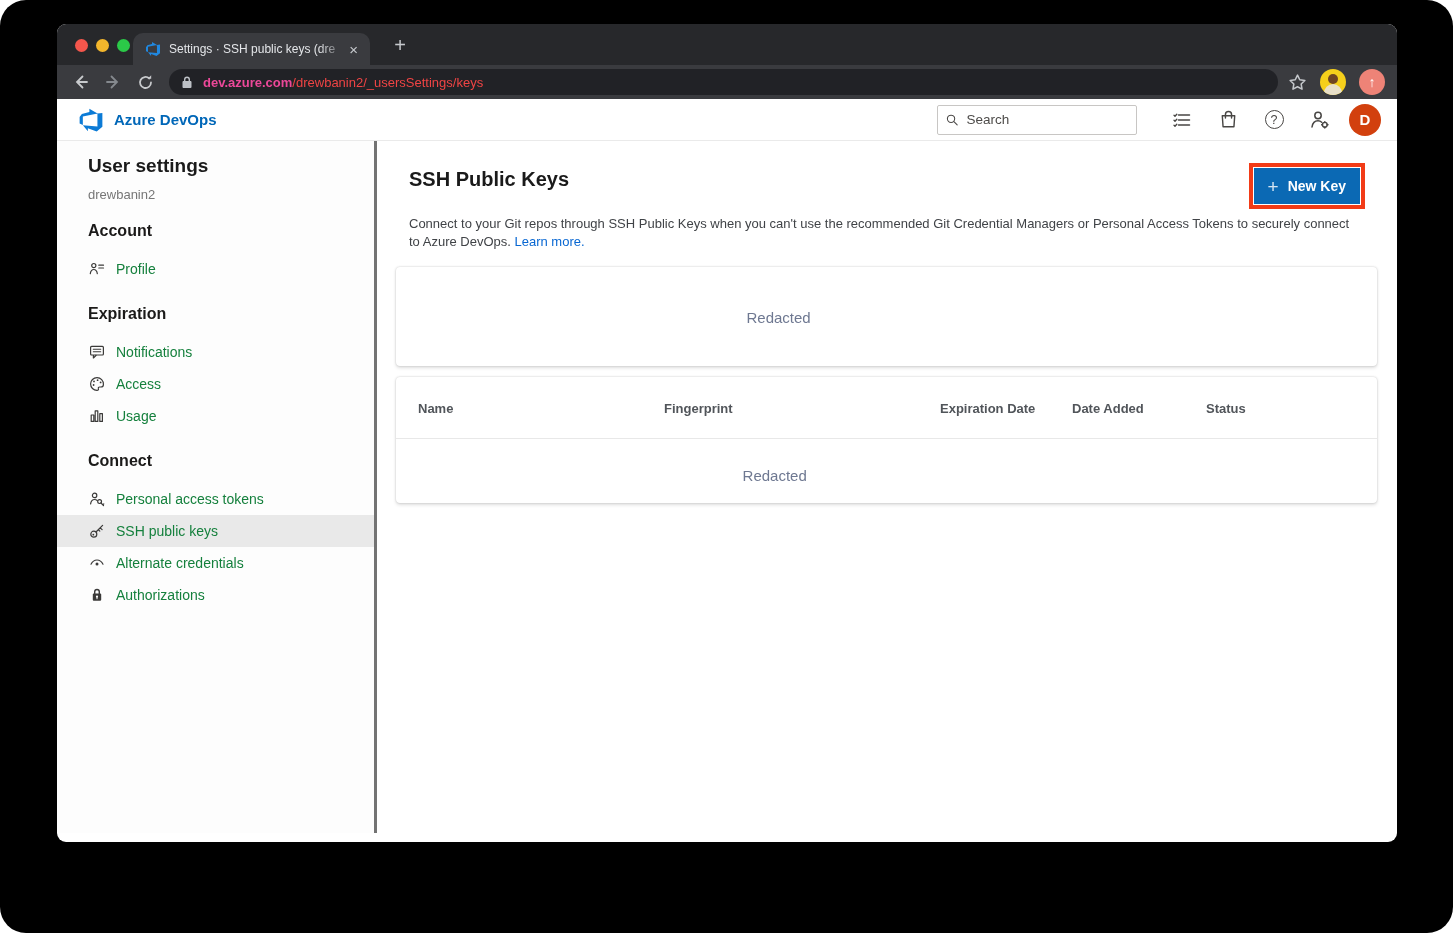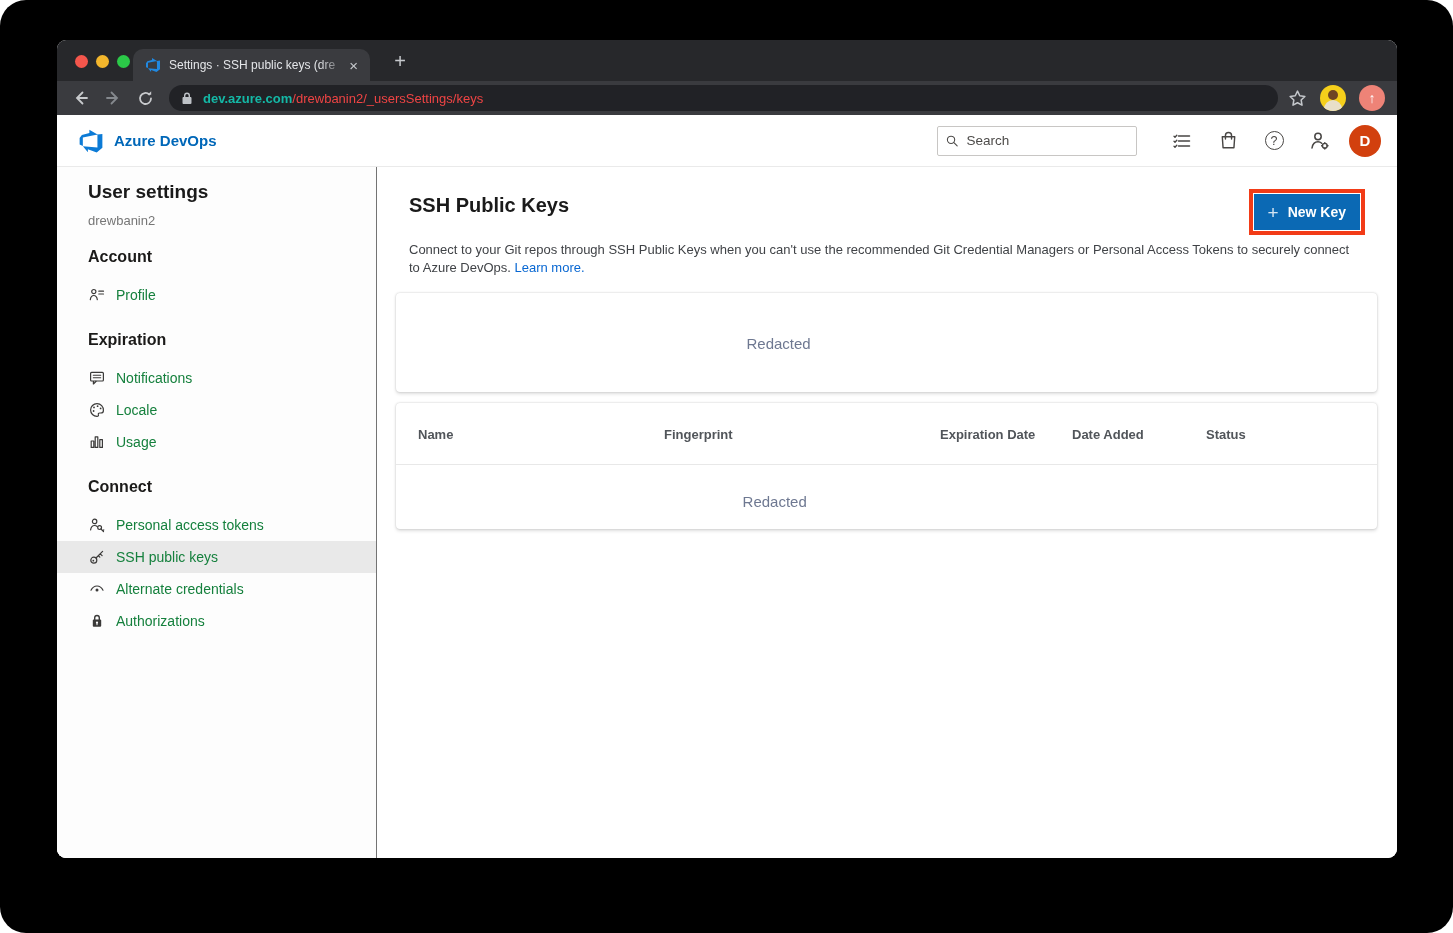--- a/index.html
+++ b/index.html
@@ -1,61 +1,61 @@
 <!DOCTYPE html>
 <html><head>
 <meta charset="utf-8">
 <style>
   * { margin:0; padding:0; box-sizing:border-box; }
   html,body { width:1453px; height:933px; font-family:"Liberation Sans","DejaVu Sans",sans-serif; background:#fff; }
   .screen { position:absolute; inset:0; background:#000; border-radius:26px; overflow:hidden; }
 
   
-  .window { position:absolute; left:57px; top:40px; width:1340px; height:818px; border-radius:9px; overflow:hidden; background:#fff; }
+  .window { position:absolute; left:57px; top:24px; width:1340px; height:818px; border-radius:9px; overflow:hidden; background:#fff; }
 
   
   .tabstrip { position:relative; height:41px; background:#27282b; }
   .traffic { position:absolute; left:18px; top:15px; display:flex; gap:8px; }
   .light { width:13px; height:13px; border-radius:50%; }
   .light.red { background:#f4564c; } .light.yellow { background:#f3b62c; } .light.green { background:#2bc948; }
   .tab { position:absolute; left:76px; top:9px; width:237px; height:32px; background:#3a3b3f; border-radius:10px 10px 0 0; display:flex; align-items:center; padding:0 10px 0 12px; }
   .tab-title { flex:1; font-size:12px; color:#e4e6e9; white-space:nowrap; overflow:hidden; -webkit-mask-image:linear-gradient(90deg,#000 84%,transparent); mask-image:linear-gradient(90deg,#000 84%,transparent); }
   .tab-close { color:#c6c9cd; font-size:15px; line-height:1; padding:0 2px; cursor:default; }
   .newtab { position:absolute; left:330px; top:8px; width:26px; height:26px; color:#c6c9cd; font-size:20px; display:flex; align-items:center; justify-content:center; }
   .favicon { width:16px; height:16px; margin-right:8px; flex:0 0 auto; }
 
   
   .toolbar { height:34px; background:#3a3b3f; display:flex; align-items:center; padding:0 12px; }
   .nav-ico { width:24px; height:24px; display:flex; align-items:center; justify-content:center; margin-right:8px; }
   .omnibox { flex:1; height:26px; background:#212226; border-radius:13px; display:flex; align-items:center; padding:0 12px; margin:0 10px 0 4px; overflow:hidden; }
   .omnibox .lock { margin-right:10px; display:flex; }
   .url { font-size:13px; white-space:nowrap; }
-  .url .domain { color:#14b8a6; font-weight:700; }
+  .url .domain { color:#ec4899; font-weight:700; }
   .url .path { color:#ef4444; }
   .tb-right { display:flex; align-items:center; gap:13px; }
   .avatar-photo { width:26px; height:26px; border-radius:50%; background:#f5cf1b; position:relative; overflow:hidden; }
   .avatar-photo .head { position:absolute; left:8px; top:5px; width:10px; height:10px; border-radius:50%; background:#6e4423; }
   .avatar-photo .bodyp { position:absolute; left:4px; top:15px; width:18px; height:12px; border-radius:9px 9px 0 0; background:#e8dfc9; }
   .update-btn { width:26px; height:26px; border-radius:50%; background:#ee8377; color:#fff; font-size:14px; font-weight:700; display:flex; align-items:center; justify-content:center; }
 
   
-  .azdo-header { height:52px; background:#fff; border-bottom:1px solid #eaeaea; display:flex; align-items:center; padding:0 16px 0 21px; }
+  .azdo-header { height:42px; background:#fff; border-bottom:1px solid #eaeaea; display:flex; align-items:center; padding:0 16px 0 21px; }
   .brand { display:flex; align-items:center; }
   .brand-name { margin-left:10px; font-size:15px; font-weight:700; color:#0067b8; }
   .hdr-spacer { flex:1; }
   .searchbox { width:200px; height:30px; border:1px solid #c8c6c4; border-radius:2px; display:flex; align-items:center; padding:0 8px; margin-right:22px; }
   .searchbox input { border:none; outline:none; width:100%; font-size:13.5px; color:#333; margin-left:8px; font-family:inherit; background:transparent; }
   .searchbox input::placeholder { color:#4d4b49; }
   .hdr-ico { width:46px; height:32px; display:flex; align-items:center; justify-content:center; }
   .help-circle { width:19px; height:19px; border:1.5px solid #484644; border-radius:50%; display:flex; align-items:center; justify-content:center; font-size:12.5px; color:#484644; }
   .avatar-d { width:32px; height:32px; margin-left:6px; border-radius:50%; background:#d2400e; color:#fff; font-size:15px; font-weight:700; display:flex; align-items:center; justify-content:center; }
 
   
   .content { display:flex; height:692px; background:#fff; }
-  .sidebar { width:320px; border-right:1px solid #737373; background:#fdfdfd; padding-top:14px; flex:0 0 auto; }
+  .sidebar { width:320px; border-right:3px solid #737373; background:#fdfdfd; padding-top:14px; flex:0 0 auto; }
   .side-title { font-size:19px; font-weight:700; color:#1a1a1a; padding-left:31px; }
   .side-sub { font-size:13px; color:#767676; padding-left:31px; margin-top:10px; }
   .side-heading { font-size:16px; font-weight:700; color:#1b1a19; padding-left:31px; margin:20px 0 13px; }
   .side-item { height:32px; display:flex; align-items:center; padding-left:32px; cursor:pointer; }
   .side-item.selected { background:#e9e9e9; }
   .side-item .s-ico { width:16px; height:16px; display:flex; align-items:center; justify-content:center; flex:0 0 auto; }
   .side-item .s-label { margin-left:11px; font-size:14px; color:#15803d; }
 
   .main { flex:1; position:relative; padding-top:22px; overflow:hidden; }
   .main-header { display:flex; align-items:flex-start; margin:0 32px; }
@@ -214,21 +214,21 @@
         <div class="side-item">
           <span class="s-ico">
             <svg width="16" height="16" viewBox="0 0 16 16">
                 <path d="M8 1.6a6.4 6.4 0 100 12.8c1.2 0 1.7-.8 1.4-1.7-.3-1 .2-1.7 1.3-1.7h1.1c1.4 0 2.6-1.1 2.6-2.6A6.4 6.4 0 008 1.6z" fill="none" stroke="#3b3a39" stroke-width="1.2"></path>
                 <circle cx="5" cy="5.4" r=".9" fill="#3b3a39"></circle>
                 <circle cx="8.6" cy="4.2" r=".9" fill="#3b3a39"></circle>
                 <circle cx="11.6" cy="6.4" r=".9" fill="#3b3a39"></circle>
                 <circle cx="4.6" cy="9" r=".9" fill="#3b3a39"></circle>
               </svg>
           </span>
-          <span class="s-label">Locale</span>
+          <span class="s-label">Access</span>
         </div>
         <div class="side-item">
           <span class="s-ico">
             <svg width="16" height="16" viewBox="0 0 16 16">
                 <path d="M2.2 13.4V7h2.6v6.4zM6.2 13.4V2.8h2.6v10.6zM10.8 13.4V5.6h2.6v7.8z" fill="none" stroke="#3b3a39" stroke-width="1.2" stroke-linejoin="round"></path>
               </svg>
           </span>
           <span class="s-label">Usage</span>
         </div>
 

